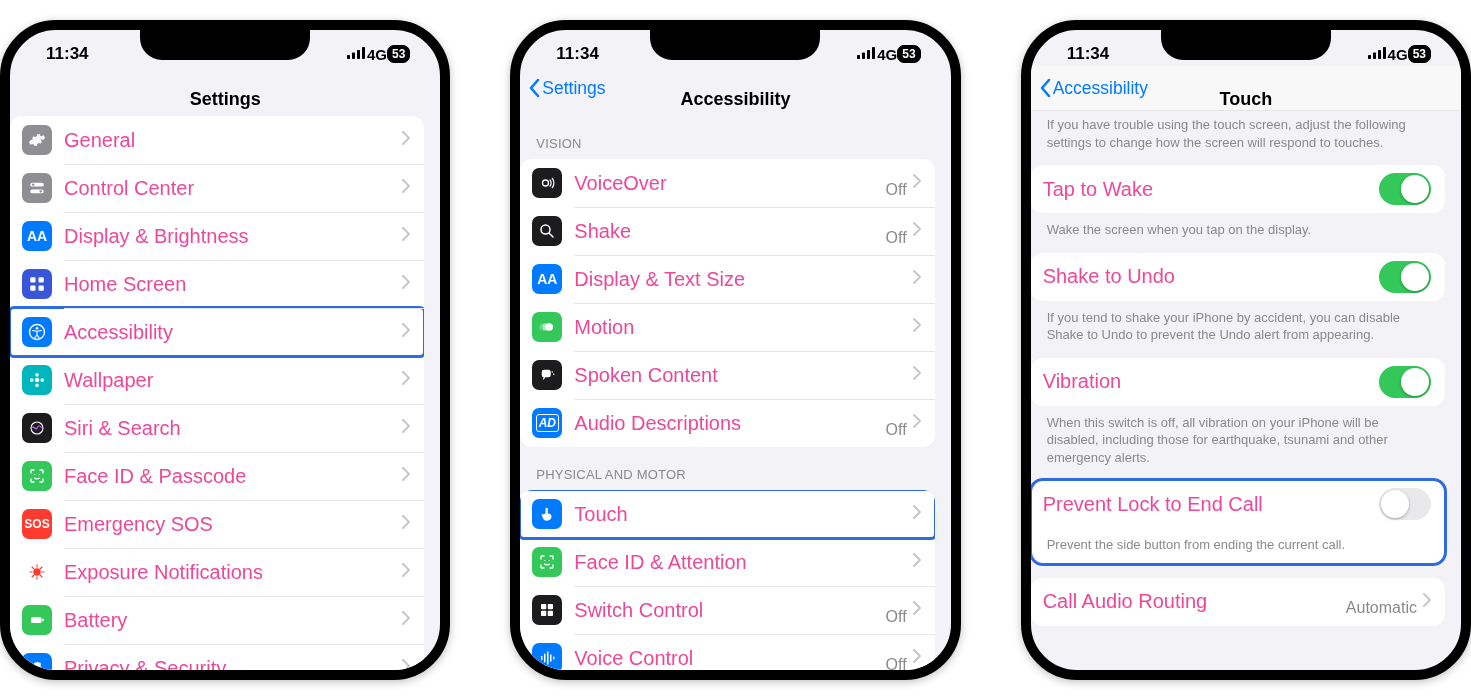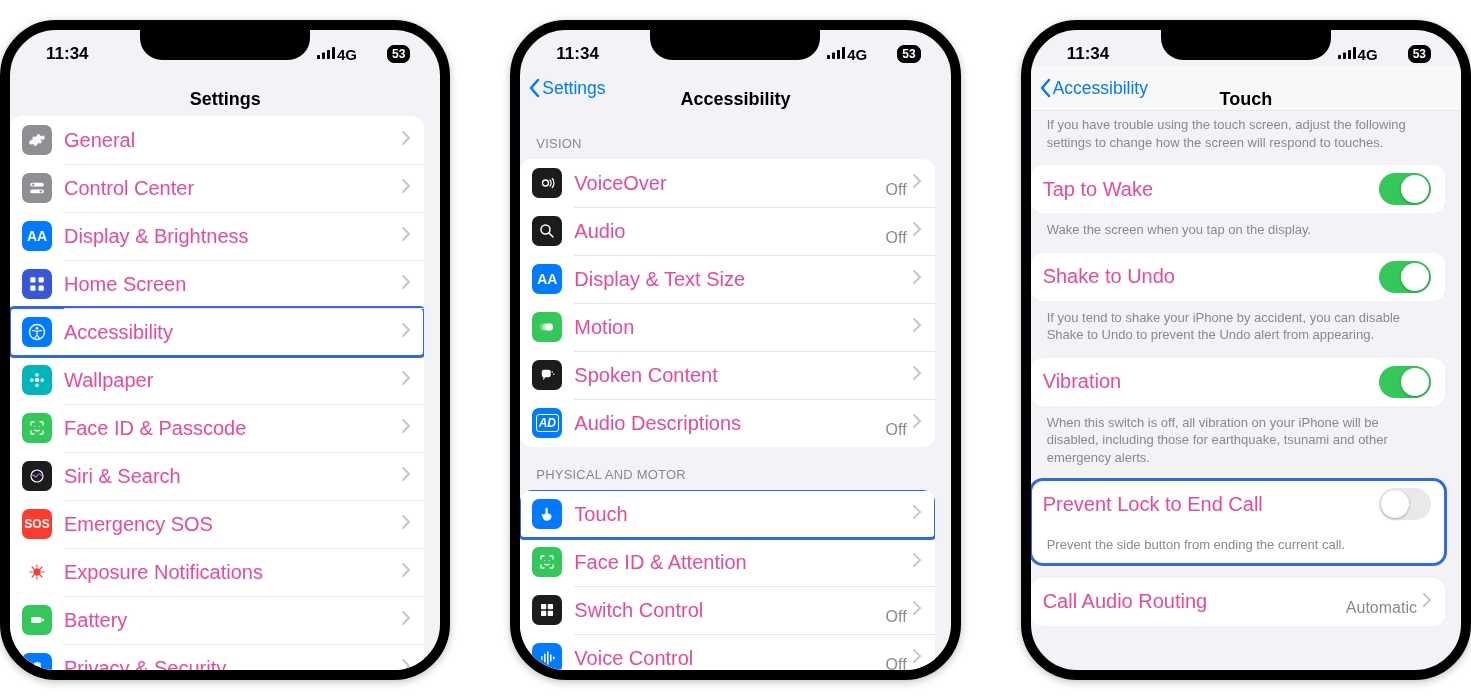--- a/index.html
+++ b/index.html
@@ -47,21 +47,21 @@
     display: flex;
     justify-content: space-between;
     align-items: center;
     padding: 14px 22px 2px;
     font-size: 17px;
     font-weight: 600;
     color: #000;
   }
   .status-bar .time { padding-left: 14px; }
   .status-right { display: flex; align-items: center; padding-right:8px; }
-  .signal svg, .battery-wrap { display:inline-block; vertical-align:middle;margin-left:30px; }
+  .signal svg, .battery-wrap { display:inline-block; vertical-align:middle; }
   .net { font-size:15px; font-weight:600; }
   .battery-wrap {
     display:inline-flex; align-items:center; gap:1px;
     border:1.5px solid #000; border-radius:7px; padding:1px 4px;
     font-size:12px; font-weight:700; background:#000; color:#fff;
   }
   .nav-bar {
     display:flex; align-items:flex-end; justify-content:center;
     height:44px; position:relative; padding:0 10px;
   }
@@ -228,42 +228,42 @@
                 <circle cx="19" cy="12" r="2.5" opacity=".85"></circle>
               </svg>
             </span>
     <span class="row-label">Wallpaper</span>
 
     <span class="chevron"><svg width="8" height="14" viewBox="0 0 8 14" fill="none">
                 <polyline points="1,1 7,7 1,13" stroke="#c7c7cc" stroke-width="2" stroke-linecap="round" stroke-linejoin="round"></polyline>
               </svg></span>
   </div>
           <div class="row">
+    <span class="row-icon" style="background:#1c1c1e;color:#fff;">
+              <svg viewBox="0 0 24 24">
+                <circle cx="12" cy="12" r="8" fill="none" stroke="white" stroke-width="1.5"></circle>
+                <path d="M6 12c2-4 4 4 6 0s4-4 6 0" stroke="#bd6cff" stroke-width="1.5" fill="none"></path>
+              </svg>
+            </span>
+    <span class="row-label">Siri &amp; Search</span>
+
+    <span class="chevron"><svg width="8" height="14" viewBox="0 0 8 14" fill="none">
+                <polyline points="1,1 7,7 1,13" stroke="#c7c7cc" stroke-width="2" stroke-linecap="round" stroke-linejoin="round"></polyline>
+              </svg></span>
+  </div>
+          <div class="row">
     <span class="row-icon" style="background:#34c759;color:#fff;">
               <svg viewBox="0 0 24 24" fill="none" stroke="white" stroke-width="1.8" stroke-linecap="round">
                 <path d="M4 8V5a1 1 0 011-1h3M20 8V5a1 1 0 00-1-1h-3M4 16v3a1 1 0 001 1h3M20 16v3a1 1 0 01-1 1h-3"></path>
                 <circle cx="9" cy="10" r=".8" fill="white" stroke="none"></circle>
                 <circle cx="15" cy="10" r=".8" fill="white" stroke="none"></circle>
                 <path d="M9 15c1 1 5 1 6 0"></path>
               </svg>
             </span>
     <span class="row-label">Face ID &amp; Passcode</span>
-
-    <span class="chevron"><svg width="8" height="14" viewBox="0 0 8 14" fill="none">
-                <polyline points="1,1 7,7 1,13" stroke="#c7c7cc" stroke-width="2" stroke-linecap="round" stroke-linejoin="round"></polyline>
-              </svg></span>
-  </div>
-          <div class="row">
-    <span class="row-icon" style="background:#1c1c1e;color:#fff;">
-              <svg viewBox="0 0 24 24">
-                <circle cx="12" cy="12" r="8" fill="none" stroke="white" stroke-width="1.5"></circle>
-                <path d="M6 12c2-4 4 4 6 0s4-4 6 0" stroke="#bd6cff" stroke-width="1.5" fill="none"></path>
-              </svg>
-            </span>
-    <span class="row-label">Siri &amp; Search</span>
 
     <span class="chevron"><svg width="8" height="14" viewBox="0 0 8 14" fill="none">
                 <polyline points="1,1 7,7 1,13" stroke="#c7c7cc" stroke-width="2" stroke-linecap="round" stroke-linejoin="round"></polyline>
               </svg></span>
   </div>
           <div class="row">
     <span class="row-icon" style="background:#ff3b30;color:#fff;">
               <span style="font-weight:800;font-size:12px;">SOS</span>
             </span>
     <span class="row-label">Emergency SOS</span>
@@ -365,21 +365,21 @@
                 <polyline points="1,1 7,7 1,13" stroke="#c7c7cc" stroke-width="2" stroke-linecap="round" stroke-linejoin="round"></polyline>
               </svg></span>
   </div>
           <div class="row">
     <span class="row-icon" style="background:#1c1c1e;color:#fff;">
               <svg viewBox="0 0 24 24" fill="none" stroke="white" stroke-width="2">
                 <circle cx="10" cy="10" r="6"></circle>
                 <line x1="15" y1="15" x2="20" y2="20" stroke-linecap="round"></line>
               </svg>
             </span>
-    <span class="row-label">Audio</span>
+    <span class="row-label">Shake</span>
     <span class="row-value">Off</span>
     <span class="chevron"><svg width="8" height="14" viewBox="0 0 8 14" fill="none">
                 <polyline points="1,1 7,7 1,13" stroke="#c7c7cc" stroke-width="2" stroke-linecap="round" stroke-linejoin="round"></polyline>
               </svg></span>
   </div>
           <div class="row">
     <span class="row-icon" style="background:#007aff;color:#fff;">
               <span style="font-weight:700;font-size:14px;">AA</span>
             </span>
     <span class="row-label">Display &amp; Text Size</span>

